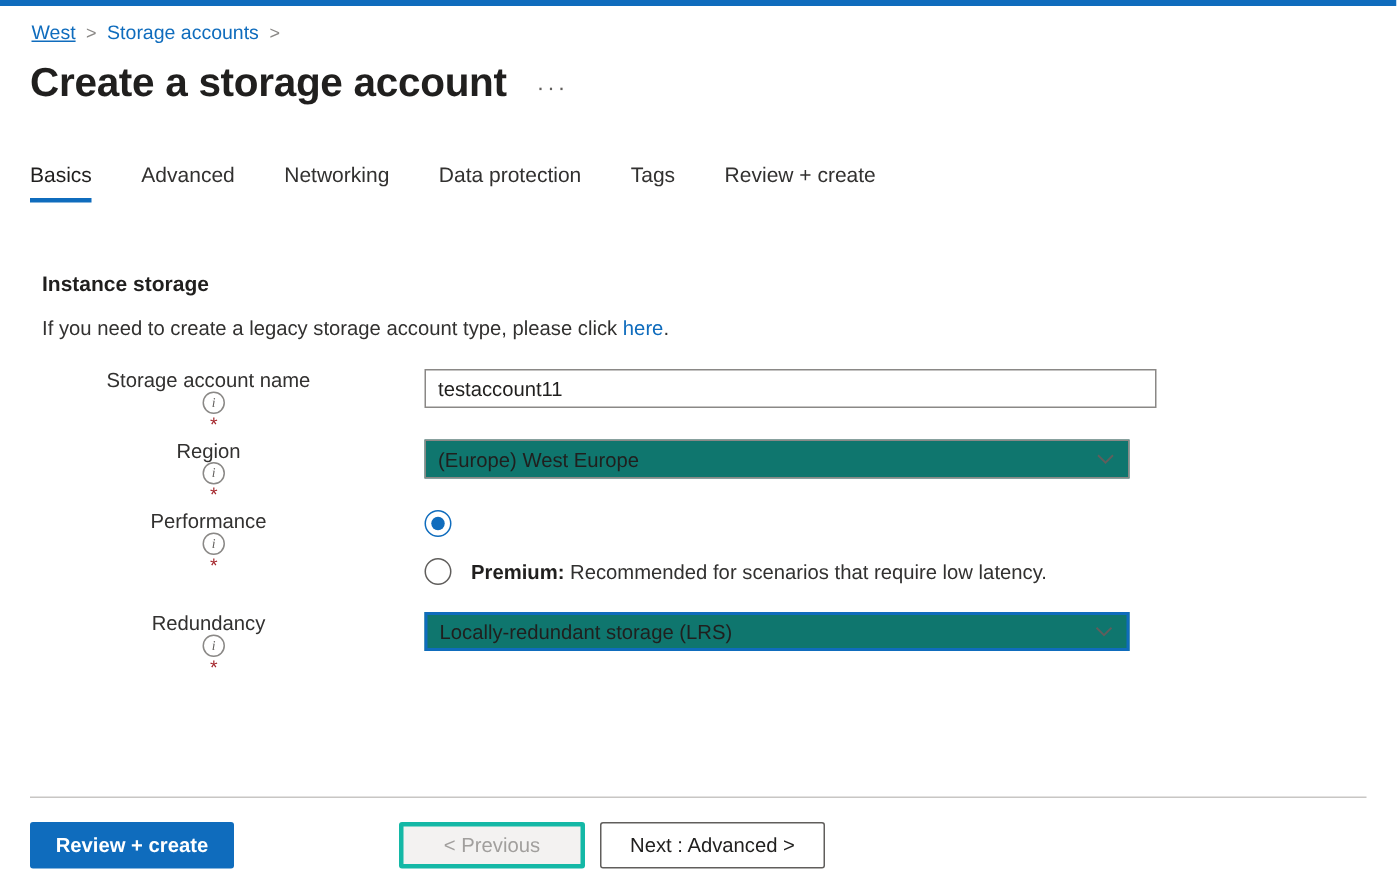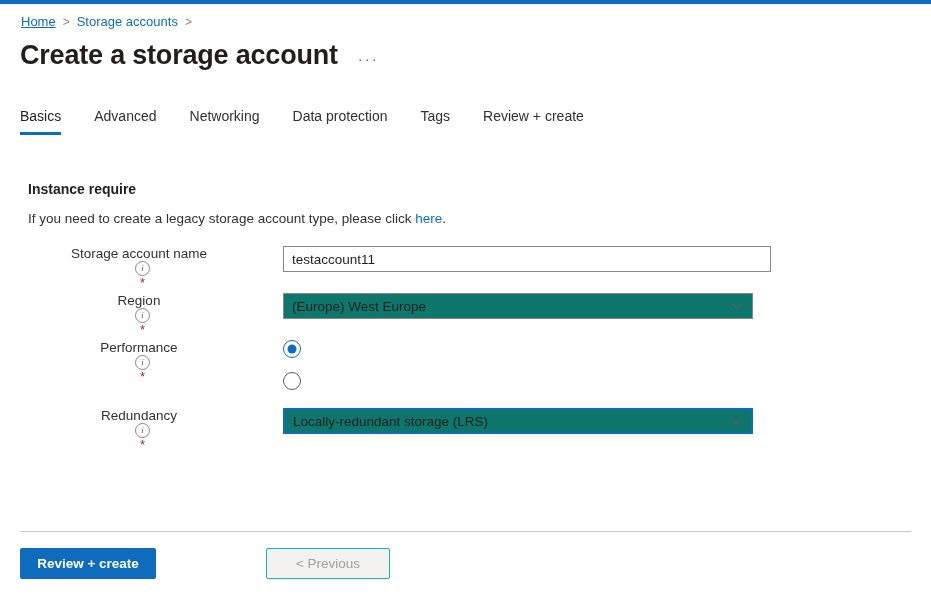--- a/index.html
+++ b/index.html
@@ -303,60 +303,60 @@
     border: none;
     font-weight: 600;
   }
   .btn-disabled {
     position: absolute;
     left: 266px;
     top: 0;
     width: 124px;
     background: #f3f2f1;
     color: #a19f9d;
-    border: 1px solid #14b8a6;
+    border: 3px solid #14b8a6;
     cursor: default;
   }
   .btn-secondary {
     position: absolute;
     left: 400px;
     top: 0;
     width: 150px;
     background: #ffffff;
     color: #201f1e;
     border: 1px solid #605e5c;
   }
 </style>
 </head>
 <body>
 
 <div class="top-accent"></div>
 
 <div class="breadcrumb">
-  <span class="bc-link first">Home</span>
+  <span class="bc-link first">West</span>
   <span class="bc-sep">&gt;</span>
   <span class="bc-link">Storage accounts</span>
   <span class="bc-sep">&gt;</span>
 </div>
 
 <div class="title-row">
   <div class="page-title">Create a storage account</div>
   <div class="title-ellipsis">···</div>
 </div>
 
 <div class="tabs">
   <div class="tab active"><span>Basics</span></div>
   <div class="tab"><span>Advanced</span></div>
   <div class="tab"><span>Networking</span></div>
   <div class="tab"><span>Data protection</span></div>
   <div class="tab"><span>Tags</span></div>
   <div class="tab"><span>Review + create</span></div>
 </div>
 
-<div class="section-title">Instance require</div>
+<div class="section-title">Instance storage</div>
 <div class="section-desc">
   <span>If you need to create a legacy storage account type, please click </span><a class="inline-link" href="#">here</a><span>.</span>
 </div>
 
 <div class="form">
 
   <div class="row">
     <div class="label-cell">
       <span>Storage account name</span>
       <span class="info-icon">i</span>
@@ -390,20 +390,21 @@
       <span>Performance</span>
       <span class="info-icon">i</span>
       <span class="req-star">*</span>
     </div>
     <div class="field-cell">
       <div class="radio-item">
         <span class="radio-circle checked"></span>
       </div>
       <div class="radio-item">
         <span class="radio-circle"></span>
+        <span class="radio-text"><b>Premium:</b><span> Recommended for scenarios that require low latency.</span></span>
       </div>
     </div>
   </div>
 
   <div class="row">
     <div class="label-cell">
       <span>Redundancy</span>
       <span class="info-icon">i</span>
       <span class="req-star">*</span>
     </div>
@@ -419,13 +420,14 @@
     </div>
   </div>
 
 </div>
 
 <div class="footer-divider"></div>
 
 <div class="footer">
   <button class="btn btn-primary">Review + create</button>
   <button class="btn btn-disabled">&lt; Previous</button>
+  <button class="btn btn-secondary">Next : Advanced &gt;</button>
 </div>
 
 </body></html>

